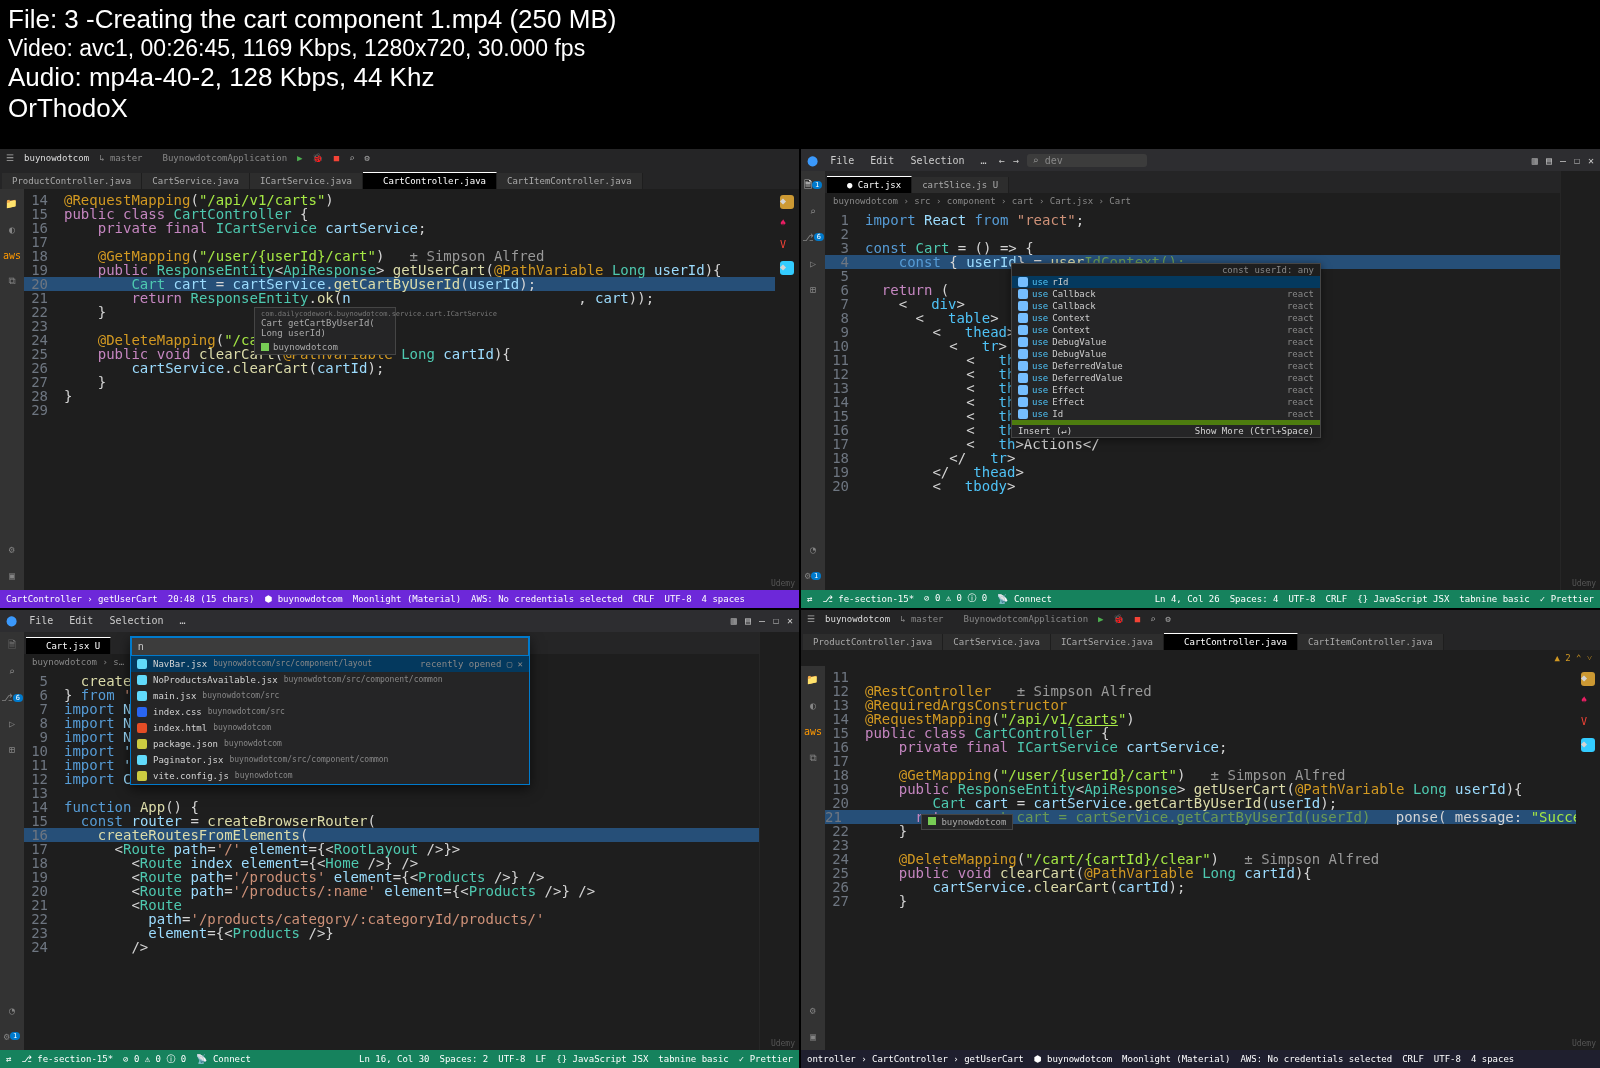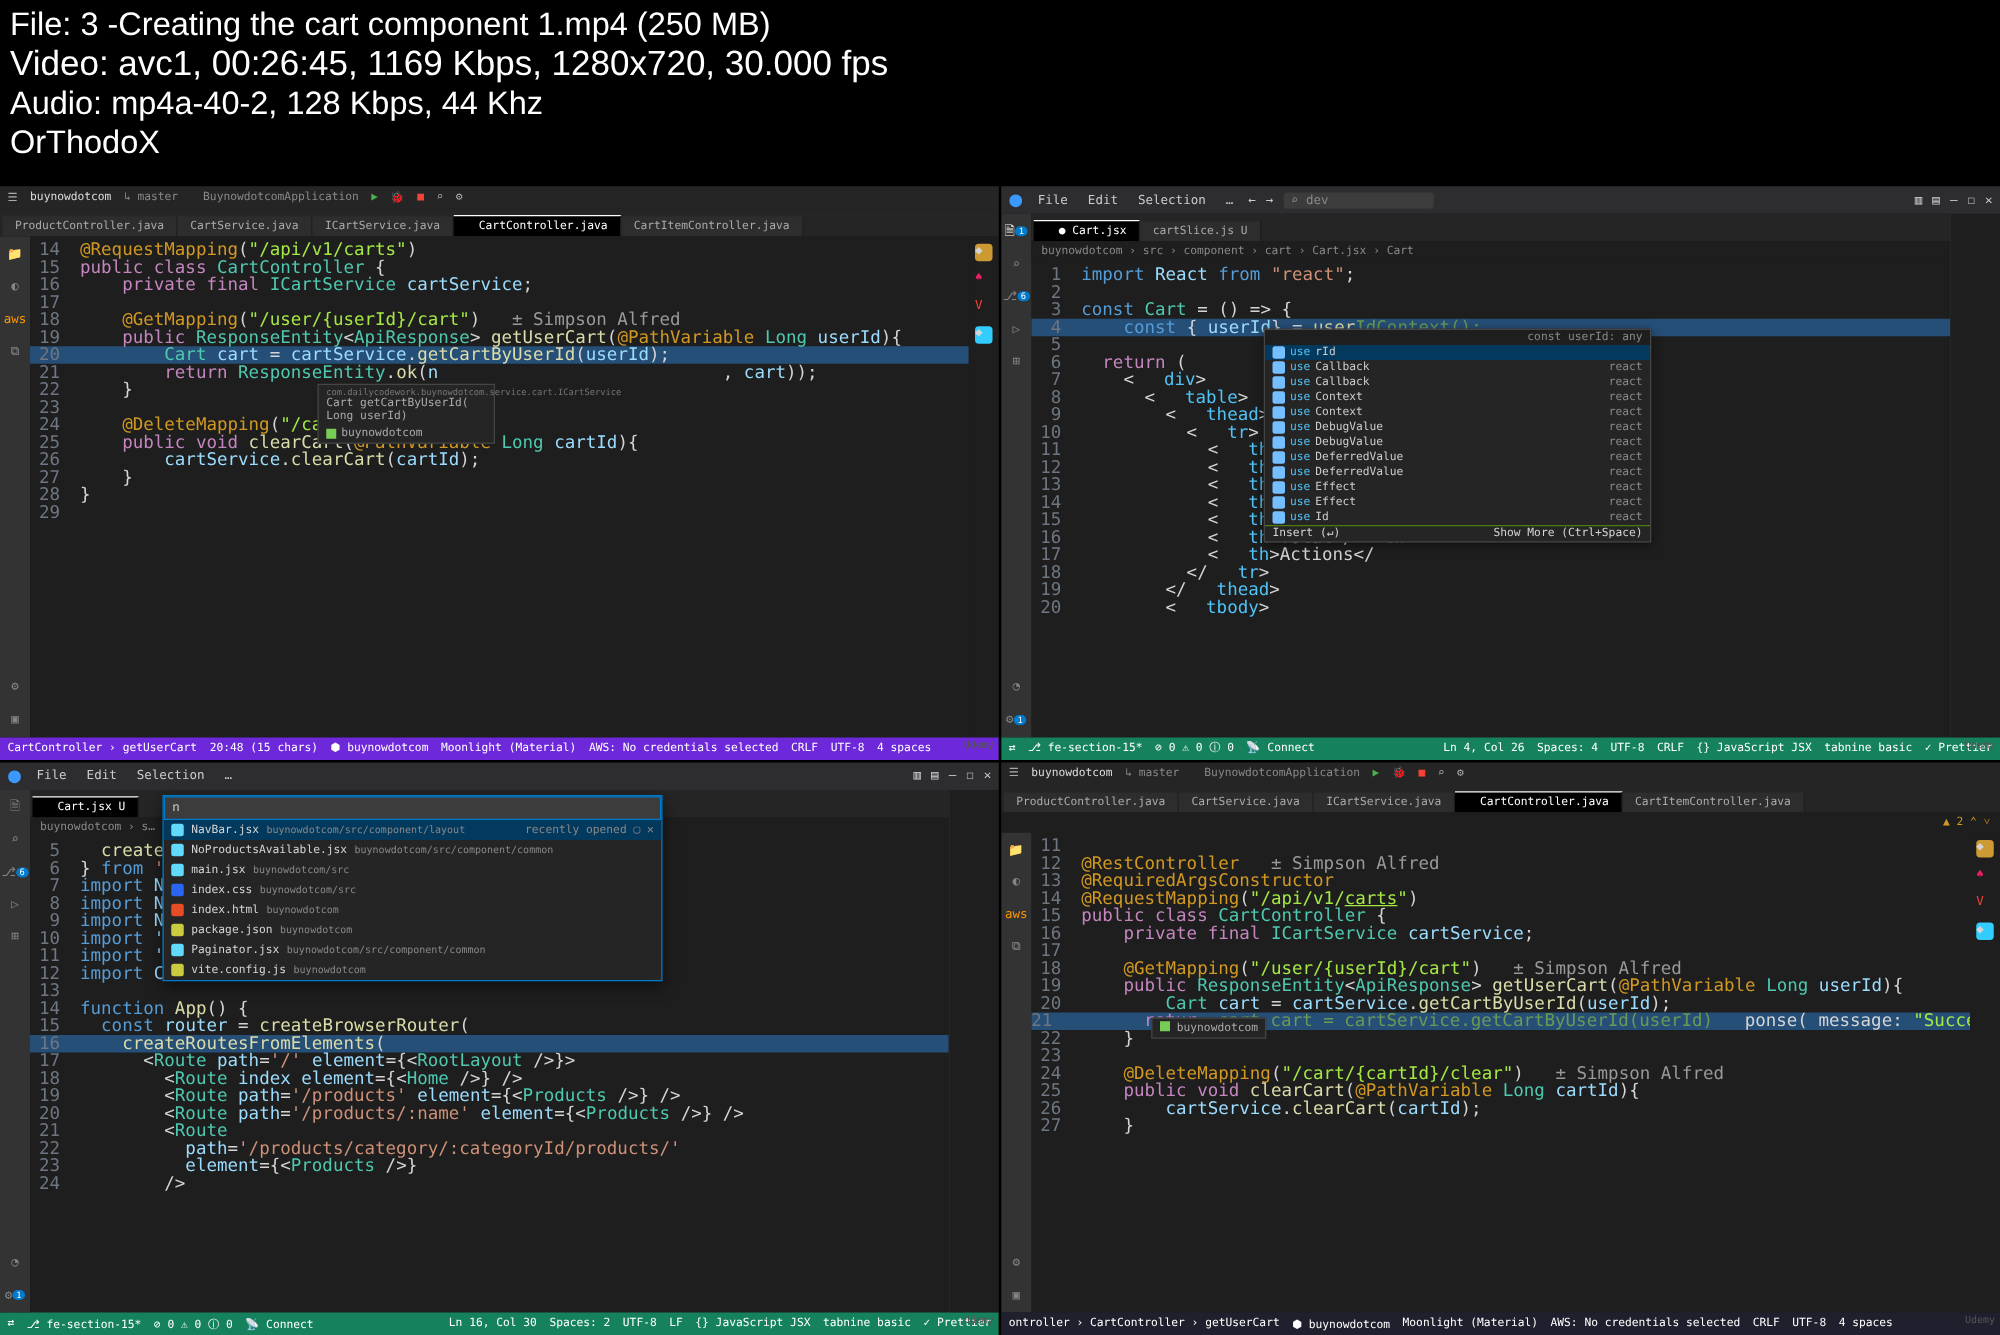--- a/index.html
+++ b/index.html
@@ -17,21 +17,21 @@
 .header-overlay {
   position: absolute;
   top: 0; left: 0;
   width: 100%;
   padding: 4px 8px;
   color: #fff;
   font-family: Arial, sans-serif;
   z-index: 100;
 }
 .header-overlay .line1 { font-size: 26px; font-weight: 400; }
-.header-overlay .line2 { font-size: 28px; font-weight: 400; }
+.header-overlay .line2 { font-size: 23px; font-weight: 400; }
 .header-overlay .line3 { font-size: 26px; font-weight: 400; }
 .header-overlay .line4 { font-size: 26px; font-weight: 400; }
 
 
 .grid {
   position: absolute;
   top: 149px;
   width: 100%;
   height: calc(100% - 149px);
   display: grid;
@@ -288,21 +288,21 @@
 .quickopen .qo-ico {
   width: 10px; height: 10px;
   border-radius: 2px;
 }
 .quickopen .qo-path { color: #888; font-size: 8px; }
 .quickopen .qo-right { margin-left: auto; color: #888; }
 
 .watermark {
   position: absolute;
   right: 4px;
-  bottom: 8px;
+  bottom: 20px;
   font-size: 8px;
   color: #555;
 }
 </style>
 </head>
 <body>
 
 <div class="header-overlay">
   <div class="line1">File: 3 -Creating the cart component 1.mp4 (250 MB)</div>
   <div class="line2">Video: avc1, 00:26:45, 1169 Kbps, 1280x720, 30.000 fps</div>
@@ -521,21 +521,21 @@
                   <span class="rest">Effect</span>
                   <span class="src">react</span>
                 </div>
                 <div class="row">
                   <span class="icon-sq"></span>
                   <span class="match">use</span>
                   <span class="rest">Id</span>
                   <span class="src">react</span>
                 </div>
               </div>
-            <div class="row" style="border-top:1px solid #4d7c0f;justify-content:space-between;">
+            <div class="row" style="border-top:5px solid #4d7c0f;justify-content:space-between;">
               <span>Insert (↵)</span>
               <span>Show More (Ctrl+Space)</span>
             </div>
           </div>
         </div>
       </div>
       <div class="minimap"></div>
     </div>
     <div class="statusbar">
       <span class="sb-item">⇄</span>

